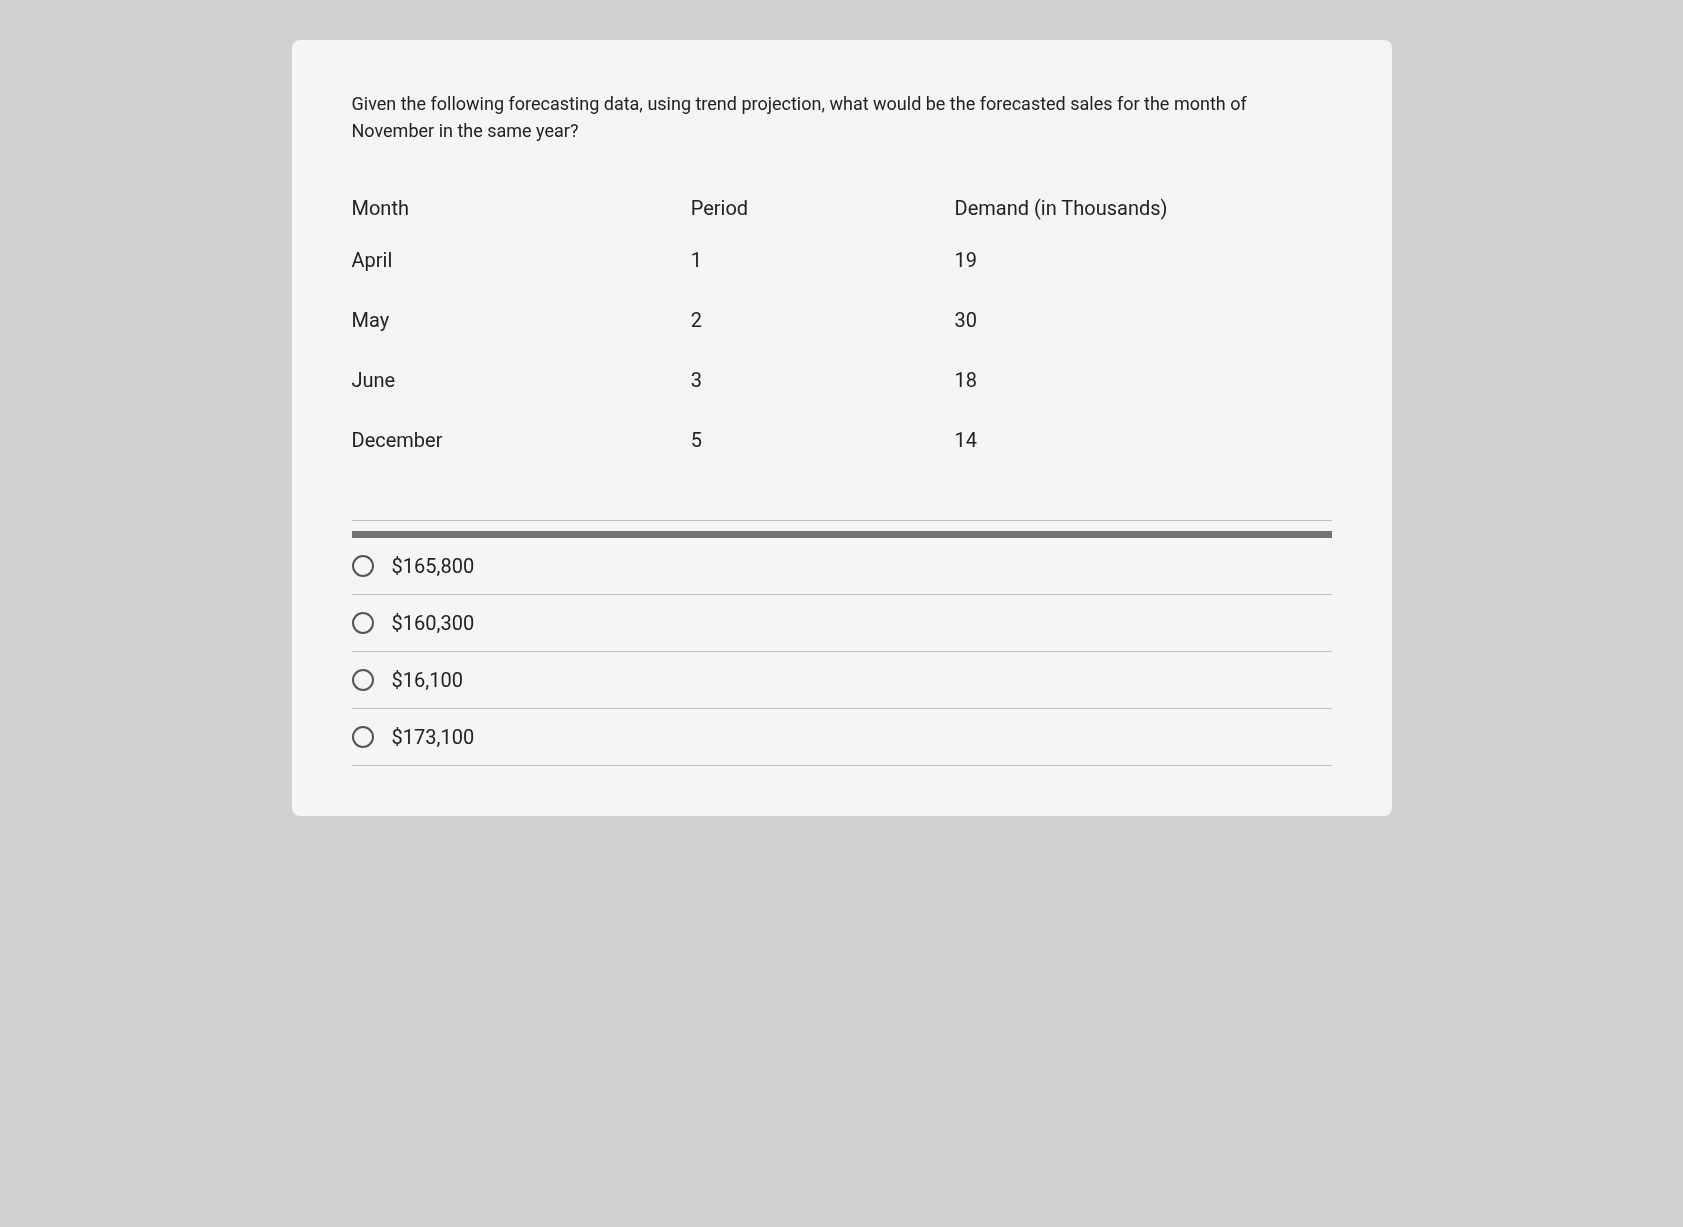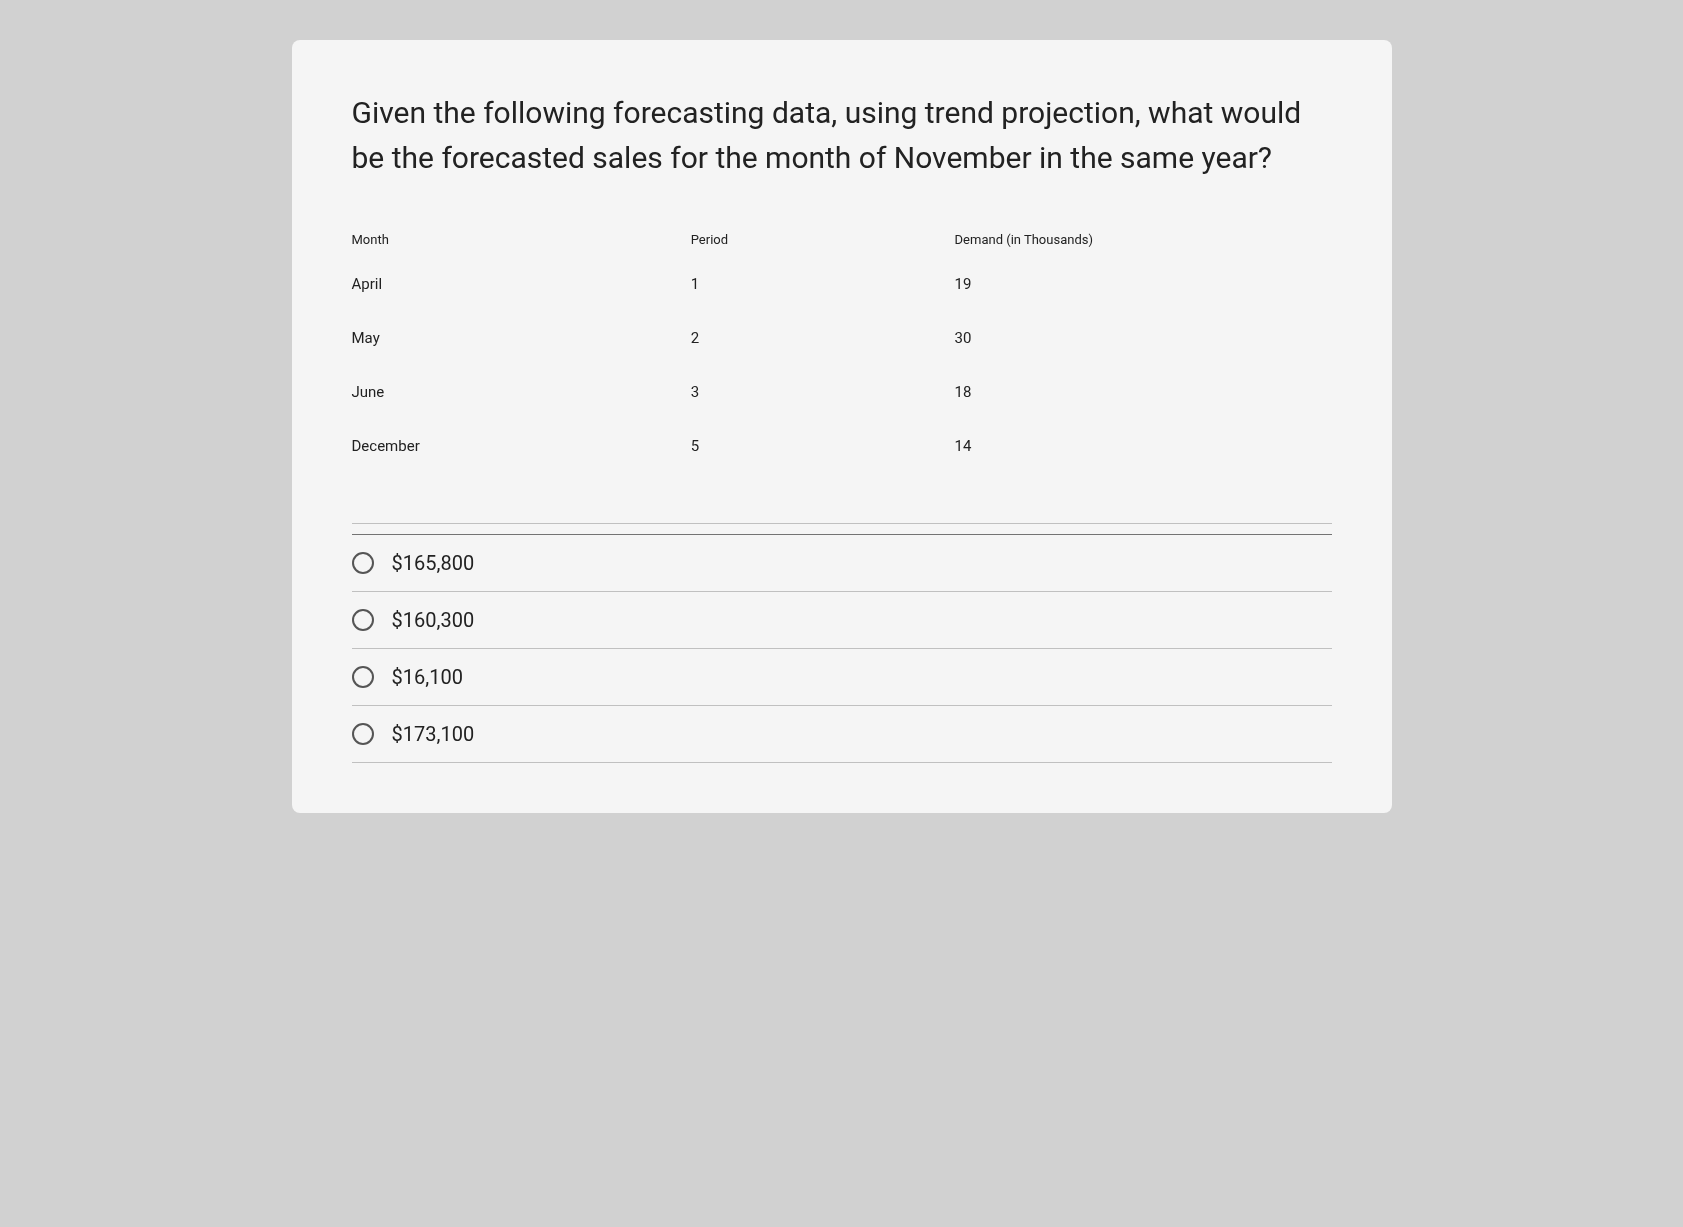--- a/index.html
+++ b/index.html
@@ -21,44 +21,44 @@
 
     .card {
       background-color: #f5f5f5;
       border-radius: 8px;
       padding: 50px 60px;
       max-width: 1100px;
       width: 100%;
     }
 
     .question-text {
-      font-size: 30px;
+      font-size: 18px;
       color: #222;
       line-height: 1.5;
       margin-bottom: 40px;
     }
 
     .data-table {
       width: 100%;
       border-collapse: collapse;
       margin-bottom: 50px;
     }
 
     .data-table th {
       text-align: left;
       font-weight: 400;
-      font-size: 13px;
+      font-size: 20px;
       color: #222;
       padding: 12px 20px 12px 0;
       vertical-align: top;
     }
 
     .data-table td {
       text-align: left;
-      font-size: 15px;
+      font-size: 20px;
       color: #222;
       padding: 18px 20px 18px 0;
       vertical-align: middle;
     }
 
     .data-table thead tr th {
       border-bottom: none;
       padding-bottom: 10px;
     }
 
@@ -82,21 +82,21 @@
 
     .option-row {
       display: flex;
       align-items: center;
       padding: 16px 0;
       border-bottom: 1px solid #c0c0c0;
       cursor: pointer;
     }
 
     .option-row:first-child {
-      border-top: 1px solid #737373;
+      border-top: 7px solid #737373;
     }
 
     .radio-circle {
       width: 22px;
       height: 22px;
       border-radius: 50%;
       border: 2px solid #555;
       margin-right: 18px;
       flex-shrink: 0;
       background: transparent;

